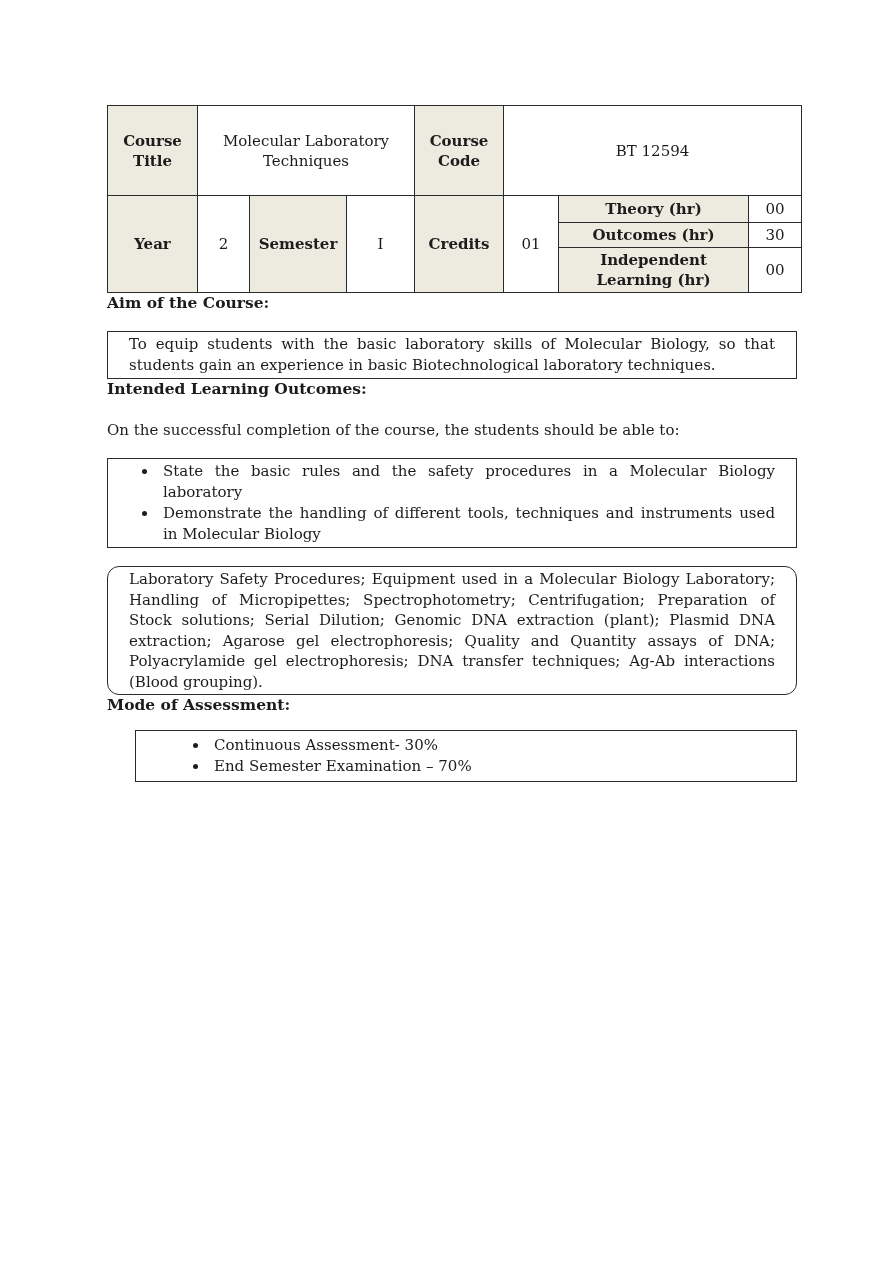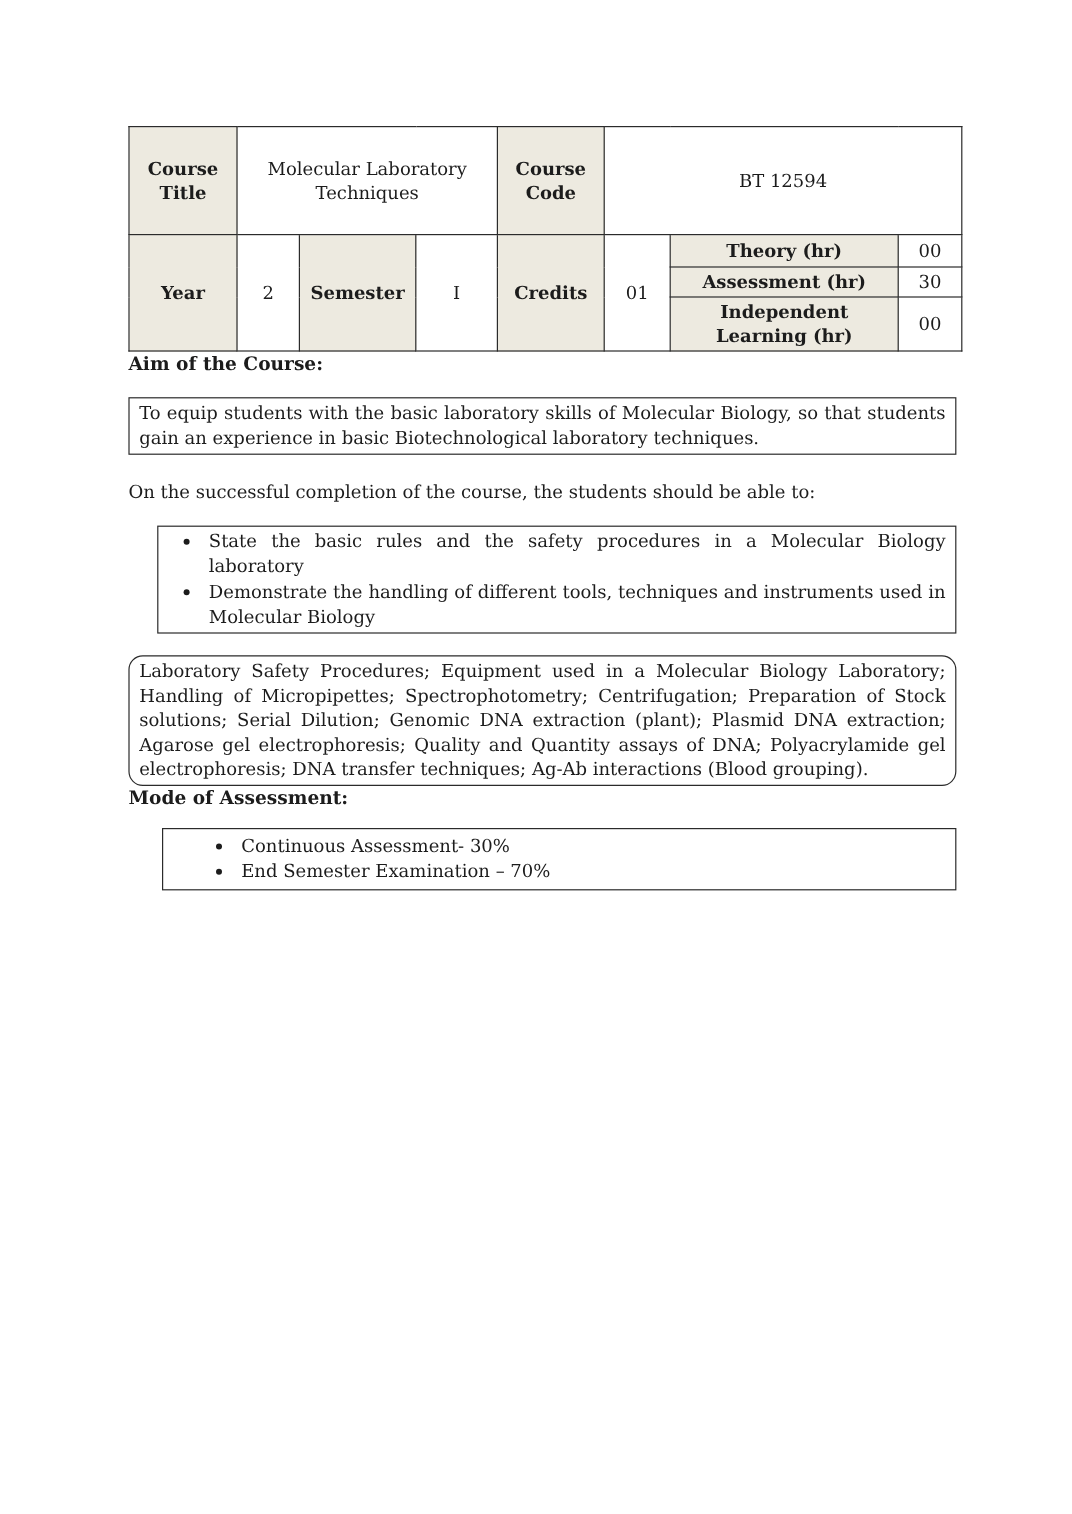--- a/index.html
+++ b/index.html
@@ -60,27 +60,27 @@
   .h-ilo{margin-top:21px;}
   .h-capsule{margin-top:18px;}
   .h-mode{margin-top:20px;}
   p.intro{
     margin:21px 0 0 0;
     font-size:15px;
     line-height:21px;
   }
   .box{
     border:1px solid var(--border);
-    padding:2px 8px;
+    padding:2px 21px;
     font-size:15px;
     line-height:21px;
     text-align:justify;
   }
   .box-aim{margin-top:18px;}
-  .box-ilo{margin-top:17px;margin-left:24px;}
+  .box-ilo{margin-top:17px;}
   .box-capsule{margin-top:18px;line-height:20.5px;border-radius:12px;}
   .box-mode{margin-top:15px;padding-top:4px;padding-bottom:4px;margin-left:28px;}
   .box p{margin:0;}
   ul.bullets{
     margin:0;
     padding-left:29px;
     list-style:disc outside;
   }
   ul.bullets li{padding-left:5px;}
   ul.bullets-indent{padding-left:52px;}
@@ -122,37 +122,38 @@
           <td rowspan="3" class="shade bold">Year</td>
           <td rowspan="3">2</td>
           <td rowspan="3" class="shade bold">Semester</td>
           <td rowspan="3">I</td>
           <td rowspan="3" class="shade bold">Credits</td>
           <td rowspan="3">01</td>
           <td class="shade bold">Theory (hr)</td>
           <td>00</td>
         </tr>
         <tr class="r3">
-          <td class="shade bold">Assessment (hr)</td>
+          <td class="shade bold">Outcomes (hr)</td>
           <td>30</td>
         </tr>
         <tr class="r4">
           <td class="shade bold">
             <span class="wrap-narrow">Independent Learning (hr)</span>
           </td>
           <td>00</td>
         </tr>
       </tbody>
     </table>
 
     <h3 class="sec h-aim">Aim of the Course:</h3>
     <div class="box box-aim">
       <p>To equip students with the basic laboratory skills of Molecular Biology, so that students gain an experience in basic Biotechnological laboratory techniques.</p>
     </div>
 
+    <h3 class="sec h-ilo">Intended Learning Outcomes:</h3>
     <p class="intro">On the successful completion of the course, the students should be able to:</p>
     <div class="box box-ilo">
       <ul class="bullets">
         <li>State the basic rules and the safety procedures in a Molecular Biology laboratory</li>
         <li>Demonstrate the handling of different tools, techniques and instruments used in Molecular Biology</li>
       </ul>
     </div>
 
     <div class="box box-capsule">
       <p>Laboratory Safety Procedures; Equipment used in a Molecular Biology Laboratory; Handling of Micropipettes; Spectrophotometry; Centrifugation; Preparation of Stock solutions; Serial Dilution; Genomic DNA extraction (plant); Plasmid DNA extraction; Agarose gel electrophoresis; Quality and Quantity assays of DNA; Polyacrylamide gel electrophoresis; DNA transfer techniques; Ag-Ab interactions (Blood grouping).</p>

